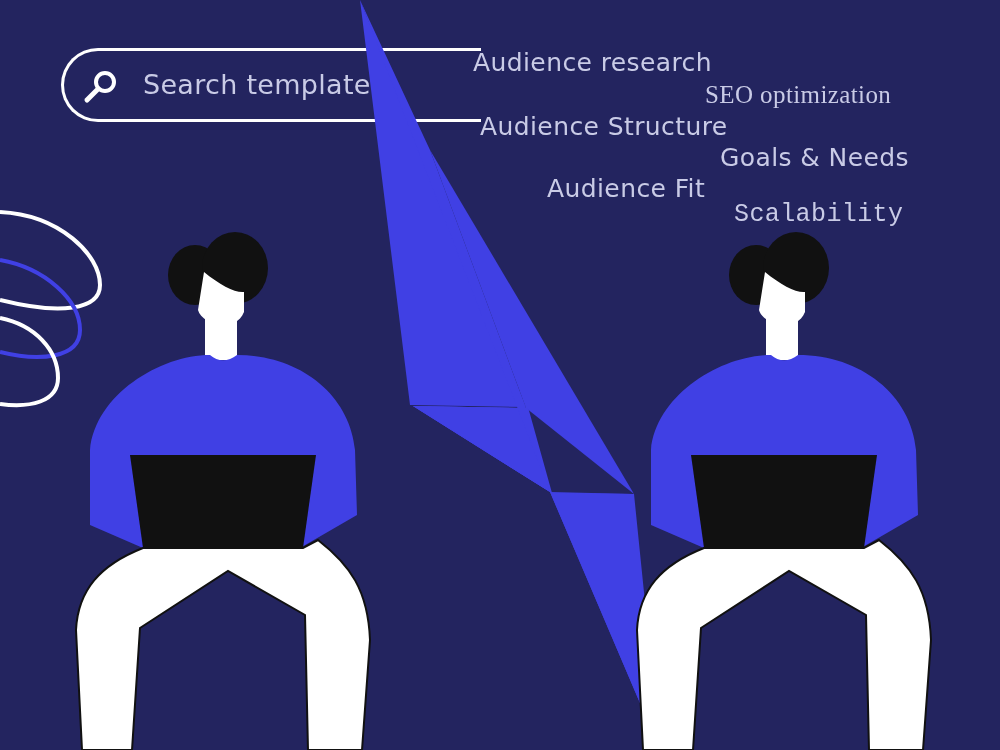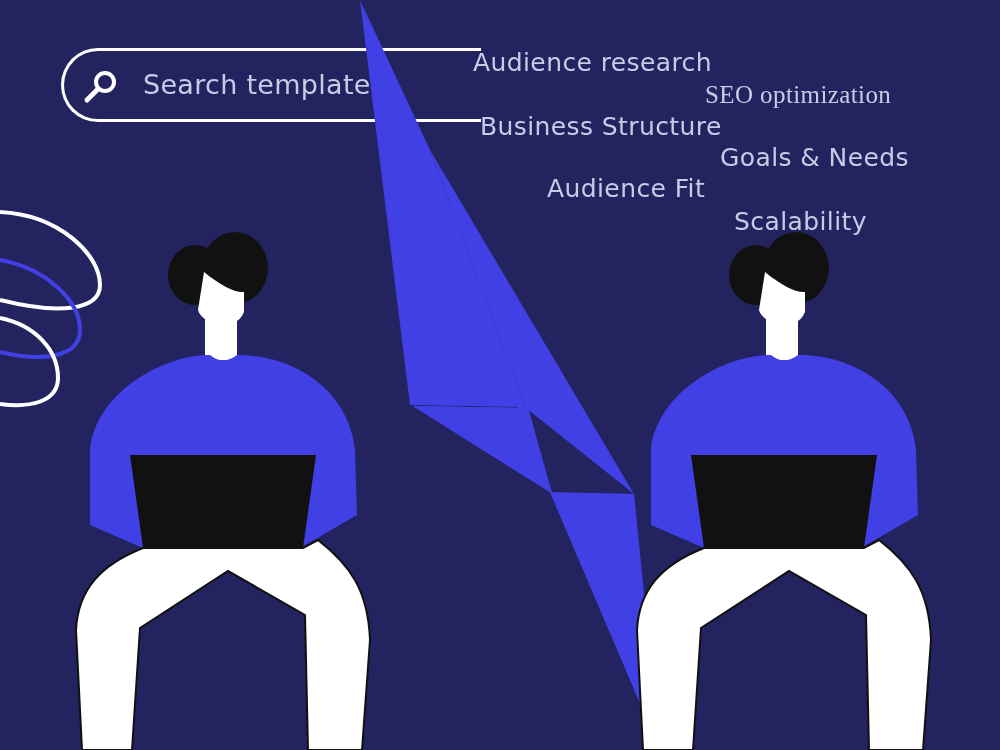--- a/index.html
+++ b/index.html
@@ -51,24 +51,24 @@
 
   <svg class="overlay" viewBox="0 0 1000 750">
     <polygon points="360,0 526,408 413,406 550,492 660,750 575,520 634,494 550,492 526,408" fill="#4040e4"></polygon>
     <polygon points="360,0 526,408 413,406 550,492 660,750 634,494 552,493 528,407 410,405" fill="#4040e4"></polygon>
     <polygon points="360,0 430,150 526,408 413,406 550,492" fill="#4040e4"></polygon>
     <polygon points="430,150 526,408 634,494" fill="#4040e4"></polygon>
   </svg>
 
   <span class="tag" style="left:473px; top:48px;">Audience research</span>
   <span class="tag" style="left:705px; top:81px;font-family:Liberation Serif, serif;">SEO optimization</span>
-  <span class="tag" style="left:480px; top:112px;">Business Structure</span>
+  <span class="tag" style="left:480px; top:112px;">Audience Structure</span>
   <span class="tag" style="left:720px; top:143px;">Goals &amp; Needs</span>
   <span class="tag" style="left:547px; top:174px;">Audience Fit</span>
-  <span class="tag" style="left:734px; top:207px;">Scalability</span>
+  <span class="tag" style="left:734px; top:200px;font-family:Liberation Mono, monospace;">Scalability</span>
 
   <svg class="overlay" viewBox="0 0 1000 750">
     <g>
 
       <ellipse cx="195" cy="275" rx="27" ry="30" fill="#111"></ellipse>
       <ellipse cx="235" cy="268" rx="33" ry="36" fill="#111"></ellipse>
 
       <path d="M204,272 C220,285 235,293 244,292 L244,312 C240,322 230,326 222,326 C212,325 200,318 198,310 Z" fill="#fff"></path>
 
       <rect x="205" y="315" width="32" height="45" fill="#fff"></rect>

